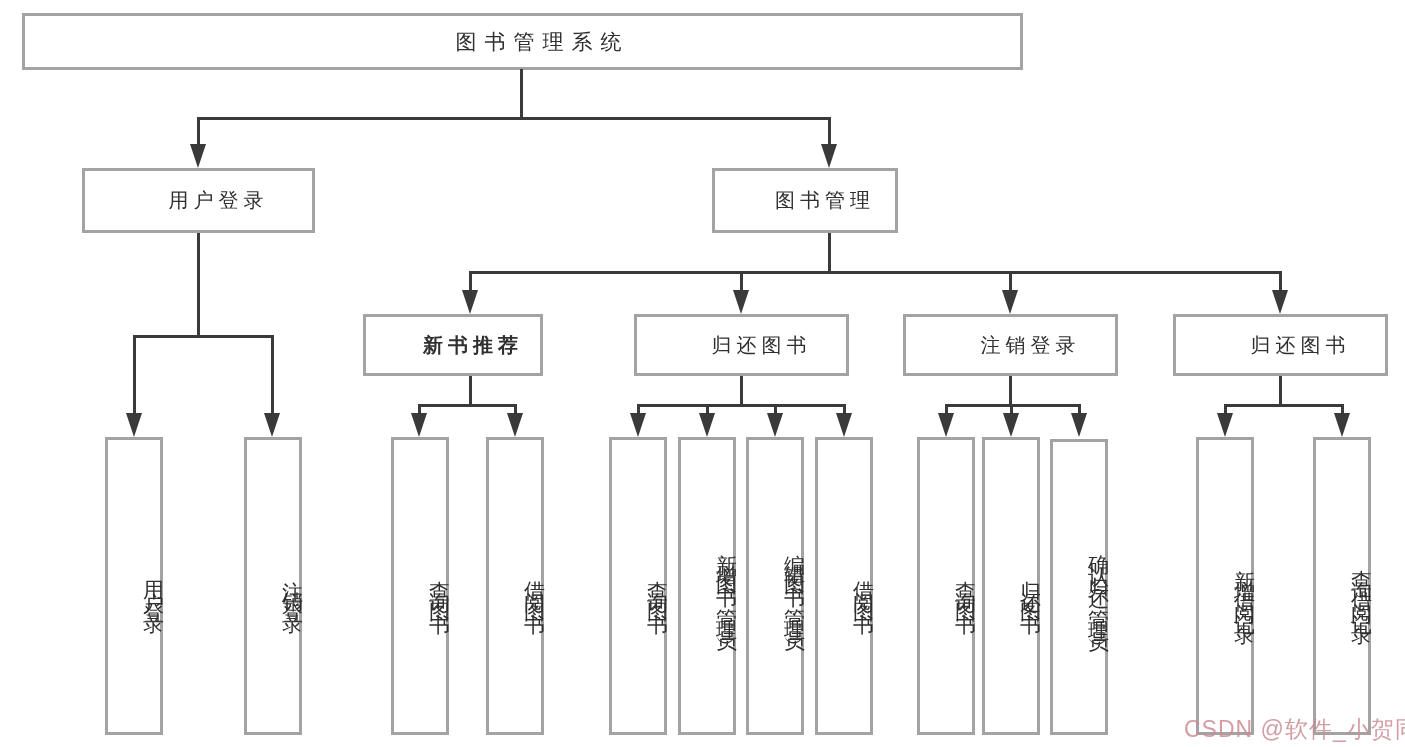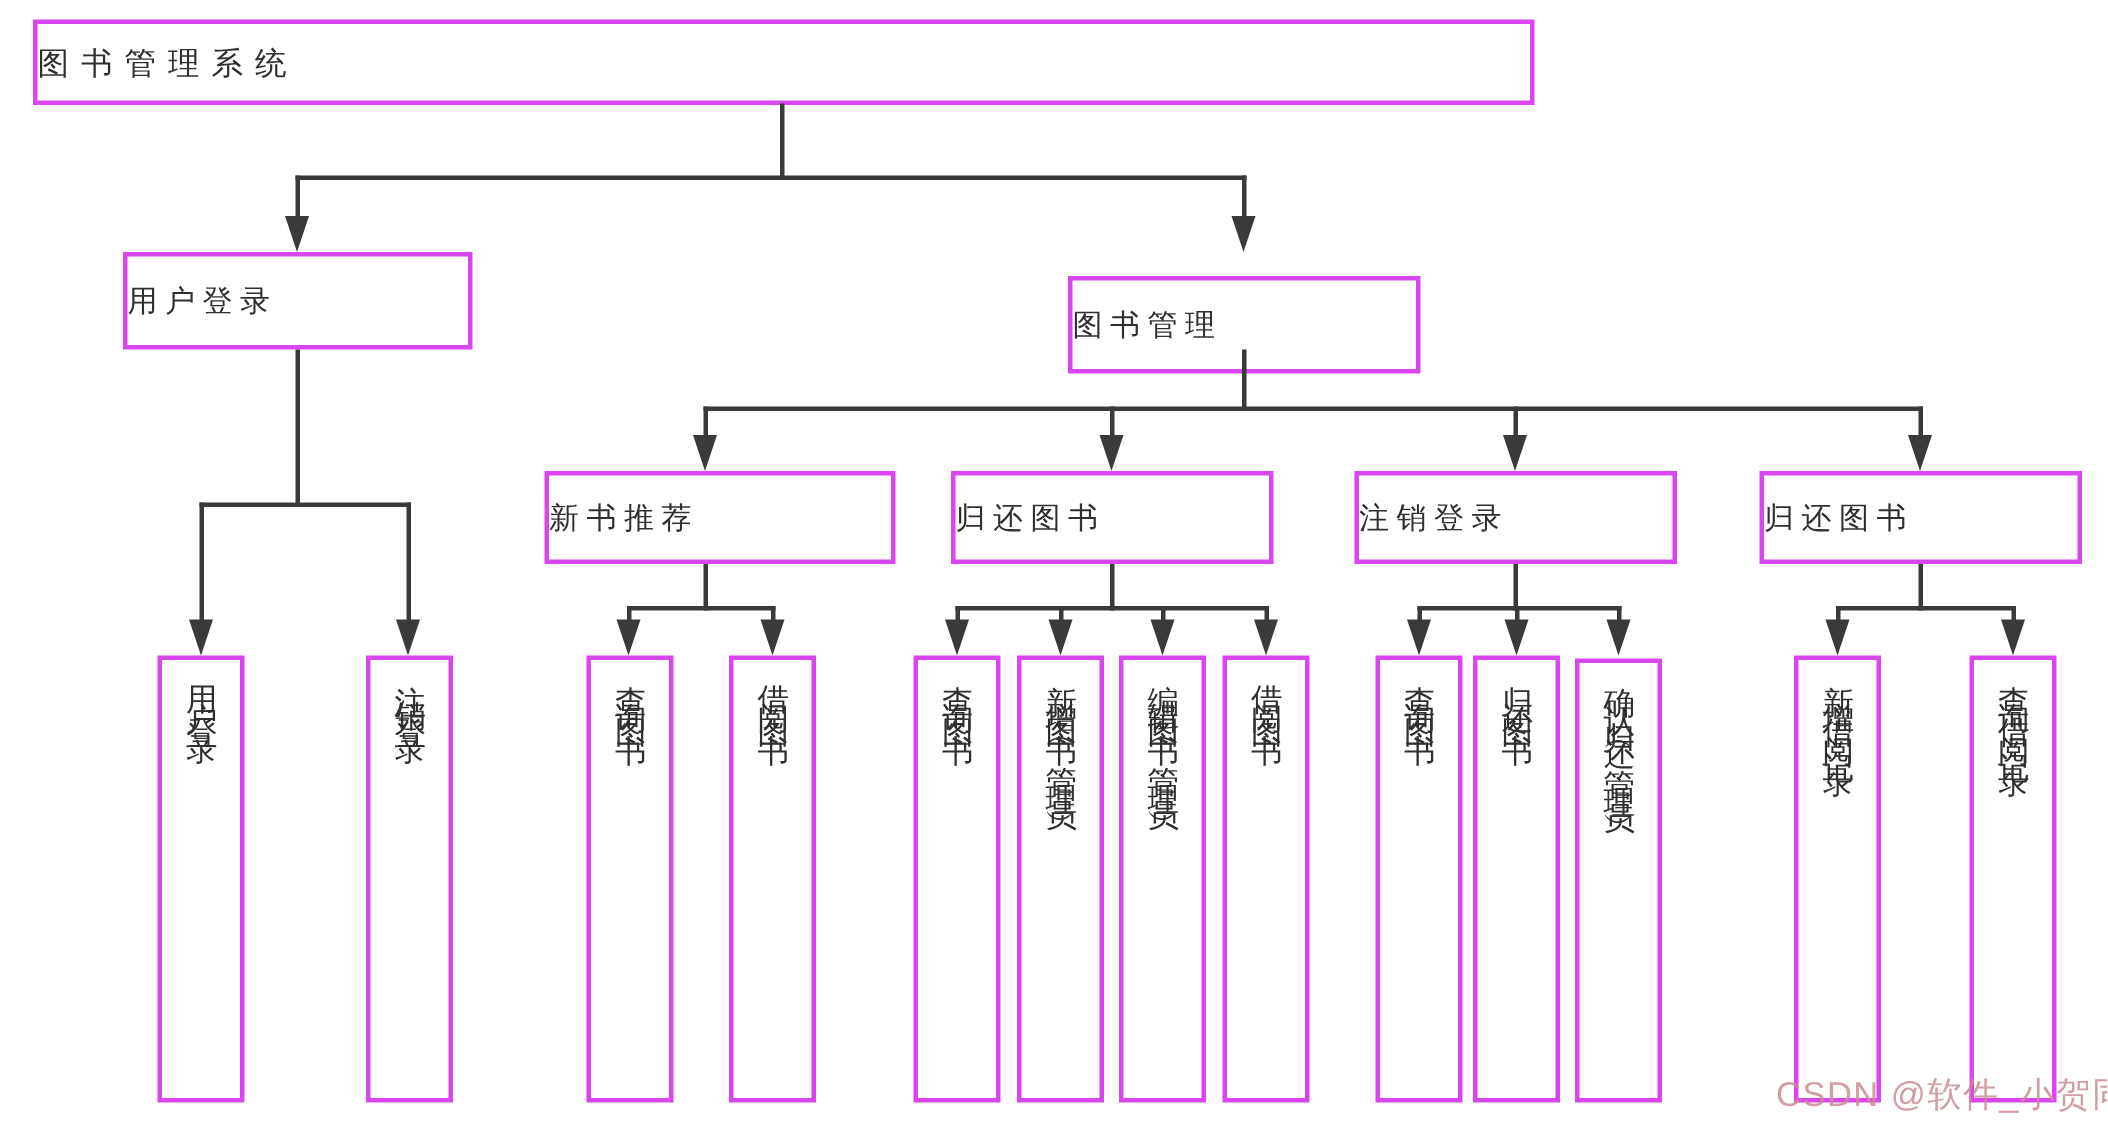--- a/index.html
+++ b/index.html
@@ -1,23 +1,23 @@
 <!DOCTYPE html>
 <html><head>
 <meta charset="utf-8">
 <style>
   html,body{margin:0;padding:0;background:#ffffff;}
   #canvas{
     position:relative;width:1405px;height:747px;background:#ffffff;overflow:hidden;
     font-family:"Liberation Sans","DejaVu Sans",sans-serif;color:#2f2f2f;
   }
   .box{
-    position:absolute;box-sizing:border-box;border:3px solid #d946ef;background:#ffffff;
-    display:flex;align-items:center;
-    font-size:20px;letter-spacing:5px;color:#2f2f2f;
+    position:absolute;box-sizing:border-box;border:3px solid #a3a3a3;background:#ffffff;
+    display:flex;align-items:center;justify-content:center;
+    font-size:20px;letter-spacing:5px;color:#2f2f2f;padding-left:40px;
   }
   .root{font-size:21px;letter-spacing:8px;}
   .vbox{
     writing-mode:vertical-rl;text-orientation:mixed;
     font-size:21px;letter-spacing:11px;line-height:1;
   }
   .hline,.vline{position:absolute;background:#3a3a3a;}
   .hline{height:3px;}
   .vline{width:3px;}
   .arrow{
@@ -42,21 +42,21 @@
   <div class="vline" style="left:520px;top:69px;height:51px;"></div>
   <div class="hline" style="left:197px;top:117px;width:634px;"></div>
   <div class="vline" style="left:197px;top:117px;height:29px;"></div>
   <div class="arrow" style="left:190px;top:144px;"></div>
   <div class="vline" style="left:828px;top:117px;height:29px;"></div>
   <div class="arrow" style="left:821px;top:144px;"></div>
 
   <div class="box" style="left:82px;top:168px;width:233px;height:65px;">
     <span>用户登录</span>
   </div>
-  <div class="box" style="left:712px;top:168px;width:235px;height:65px;margin-top:16px;">
+  <div class="box" style="left:712px;top:168px;width:186px;height:65px;">
     <span>图书管理</span>
   </div>
 
   <div class="vline" style="left:197px;top:233px;height:104px;"></div>
   <div class="hline" style="left:133px;top:335px;width:141px;"></div>
   <div class="vline" style="left:133px;top:335px;height:80px;"></div>
   <div class="arrow" style="left:126px;top:413px;"></div>
   <div class="vline" style="left:271px;top:335px;height:80px;"></div>
   <div class="arrow" style="left:264px;top:413px;"></div>
 
@@ -64,21 +64,21 @@
   <div class="hline" style="left:469px;top:271px;width:813px;"></div>
   <div class="vline" style="left:469px;top:271px;height:21px;"></div>
   <div class="arrow" style="left:462px;top:290px;"></div>
   <div class="vline" style="left:740px;top:271px;height:21px;"></div>
   <div class="arrow" style="left:733px;top:290px;"></div>
   <div class="vline" style="left:1009px;top:271px;height:21px;"></div>
   <div class="arrow" style="left:1002px;top:290px;"></div>
   <div class="vline" style="left:1279px;top:271px;height:21px;"></div>
   <div class="arrow" style="left:1272px;top:290px;"></div>
 
-  <div class="box" style="left:363px;top:314px;width:234px;height:62px;">
+  <div class="box" style="left:363px;top:314px;width:180px;height:62px;font-weight:bold;">
     <span>新书推荐</span>
   </div>
   <div class="box" style="left:634px;top:314px;width:215px;height:62px;">
     <span>归还图书</span>
   </div>
   <div class="box" style="left:903px;top:314px;width:215px;height:62px;">
     <span>注销登录</span>
   </div>
   <div class="box" style="left:1173px;top:314px;width:215px;height:62px;">
     <span>归还图书</span>

